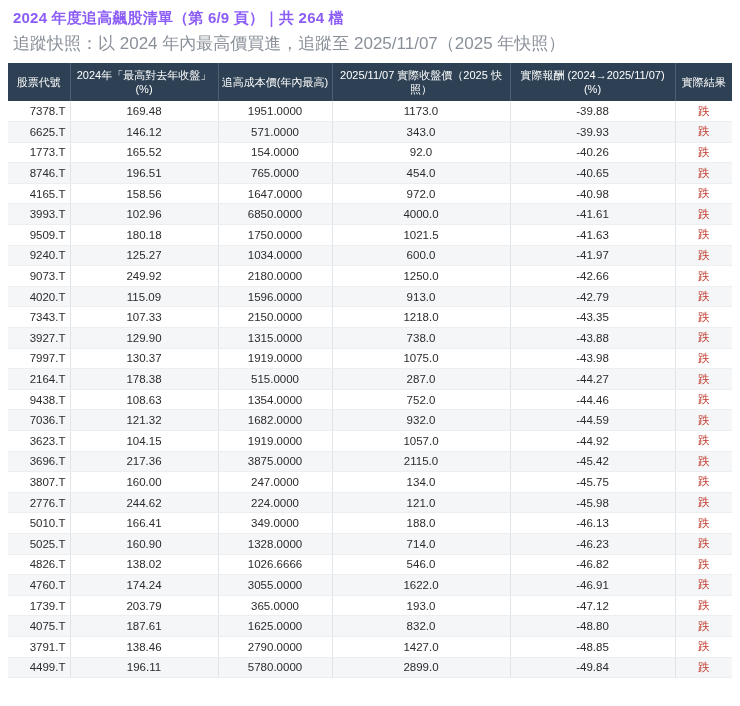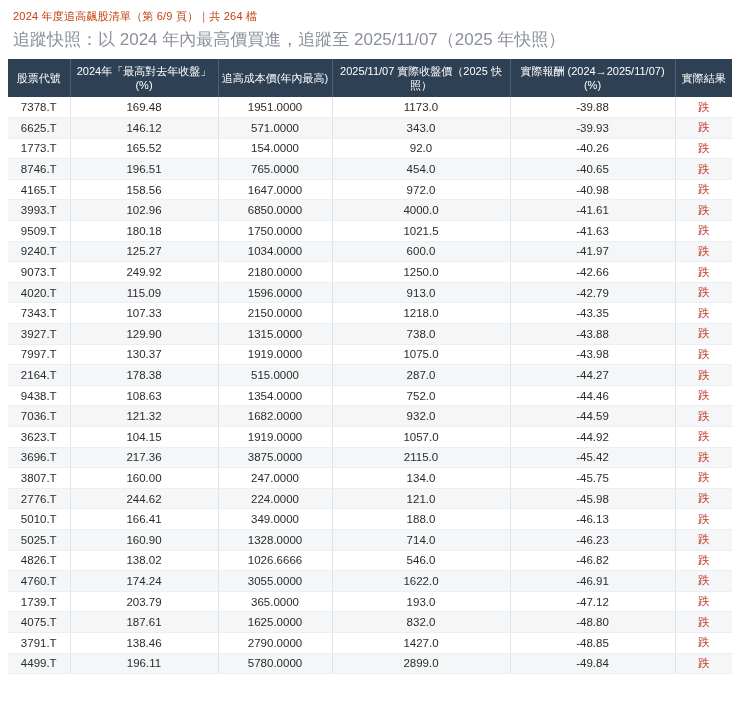--- a/index.html
+++ b/index.html
@@ -5,23 +5,23 @@
   * { box-sizing: border-box; margin: 0; padding: 0; }
   html, body {
     width: 740px; height: 706px;
     background: #ffffff;
     font-family: "Liberation Sans", "DejaVu Sans", sans-serif;
     overflow: hidden;
   }
   .page { padding: 9px 8px 0 8px; }
   .page-title {
     margin-left: 5px;
-    font-size: 11px;
-    font-weight: normal;
-    color: #c2410c;
+    font-size: 15px;
+    font-weight: bold;
+    color: #8b5cf6;
     letter-spacing: 0.2px;
   }
   .page-subtitle {
     margin-left: 5px;
     margin-top: 4px;
     font-size: 17px;
     color: #8a9099;
   }
   table.stock-table {
     margin-top: 8px;
@@ -53,21 +53,21 @@
     padding: 0 4px;
     font-size: 11.5px;
     color: #2b2b2b;
     text-align: center;
     vertical-align: middle;
     border-left: 1px solid #dfe4e9;
     border-bottom: 1px solid #eceff2;
     white-space: nowrap;
     overflow: hidden;
   }
-  tbody td:first-child { border-left: none; }
+  tbody td:first-child { border-left: none; text-align: right; }
   tbody tr:nth-child(even) { background: #f4f6f8; }
   tbody tr:nth-child(odd) { background: #ffffff; }
   tbody td.result { color: #c0392b; }
 </style>
 </head>
 <body>
 
 <div class="page">
   <div class="page-title">2024 年度追高飆股清單（第 6/9 頁）｜共 264 檔</div>
   <div class="page-subtitle">追蹤快照：以 2024 年內最高價買進，追蹤至 2025/11/07（2025 年快照）</div>

